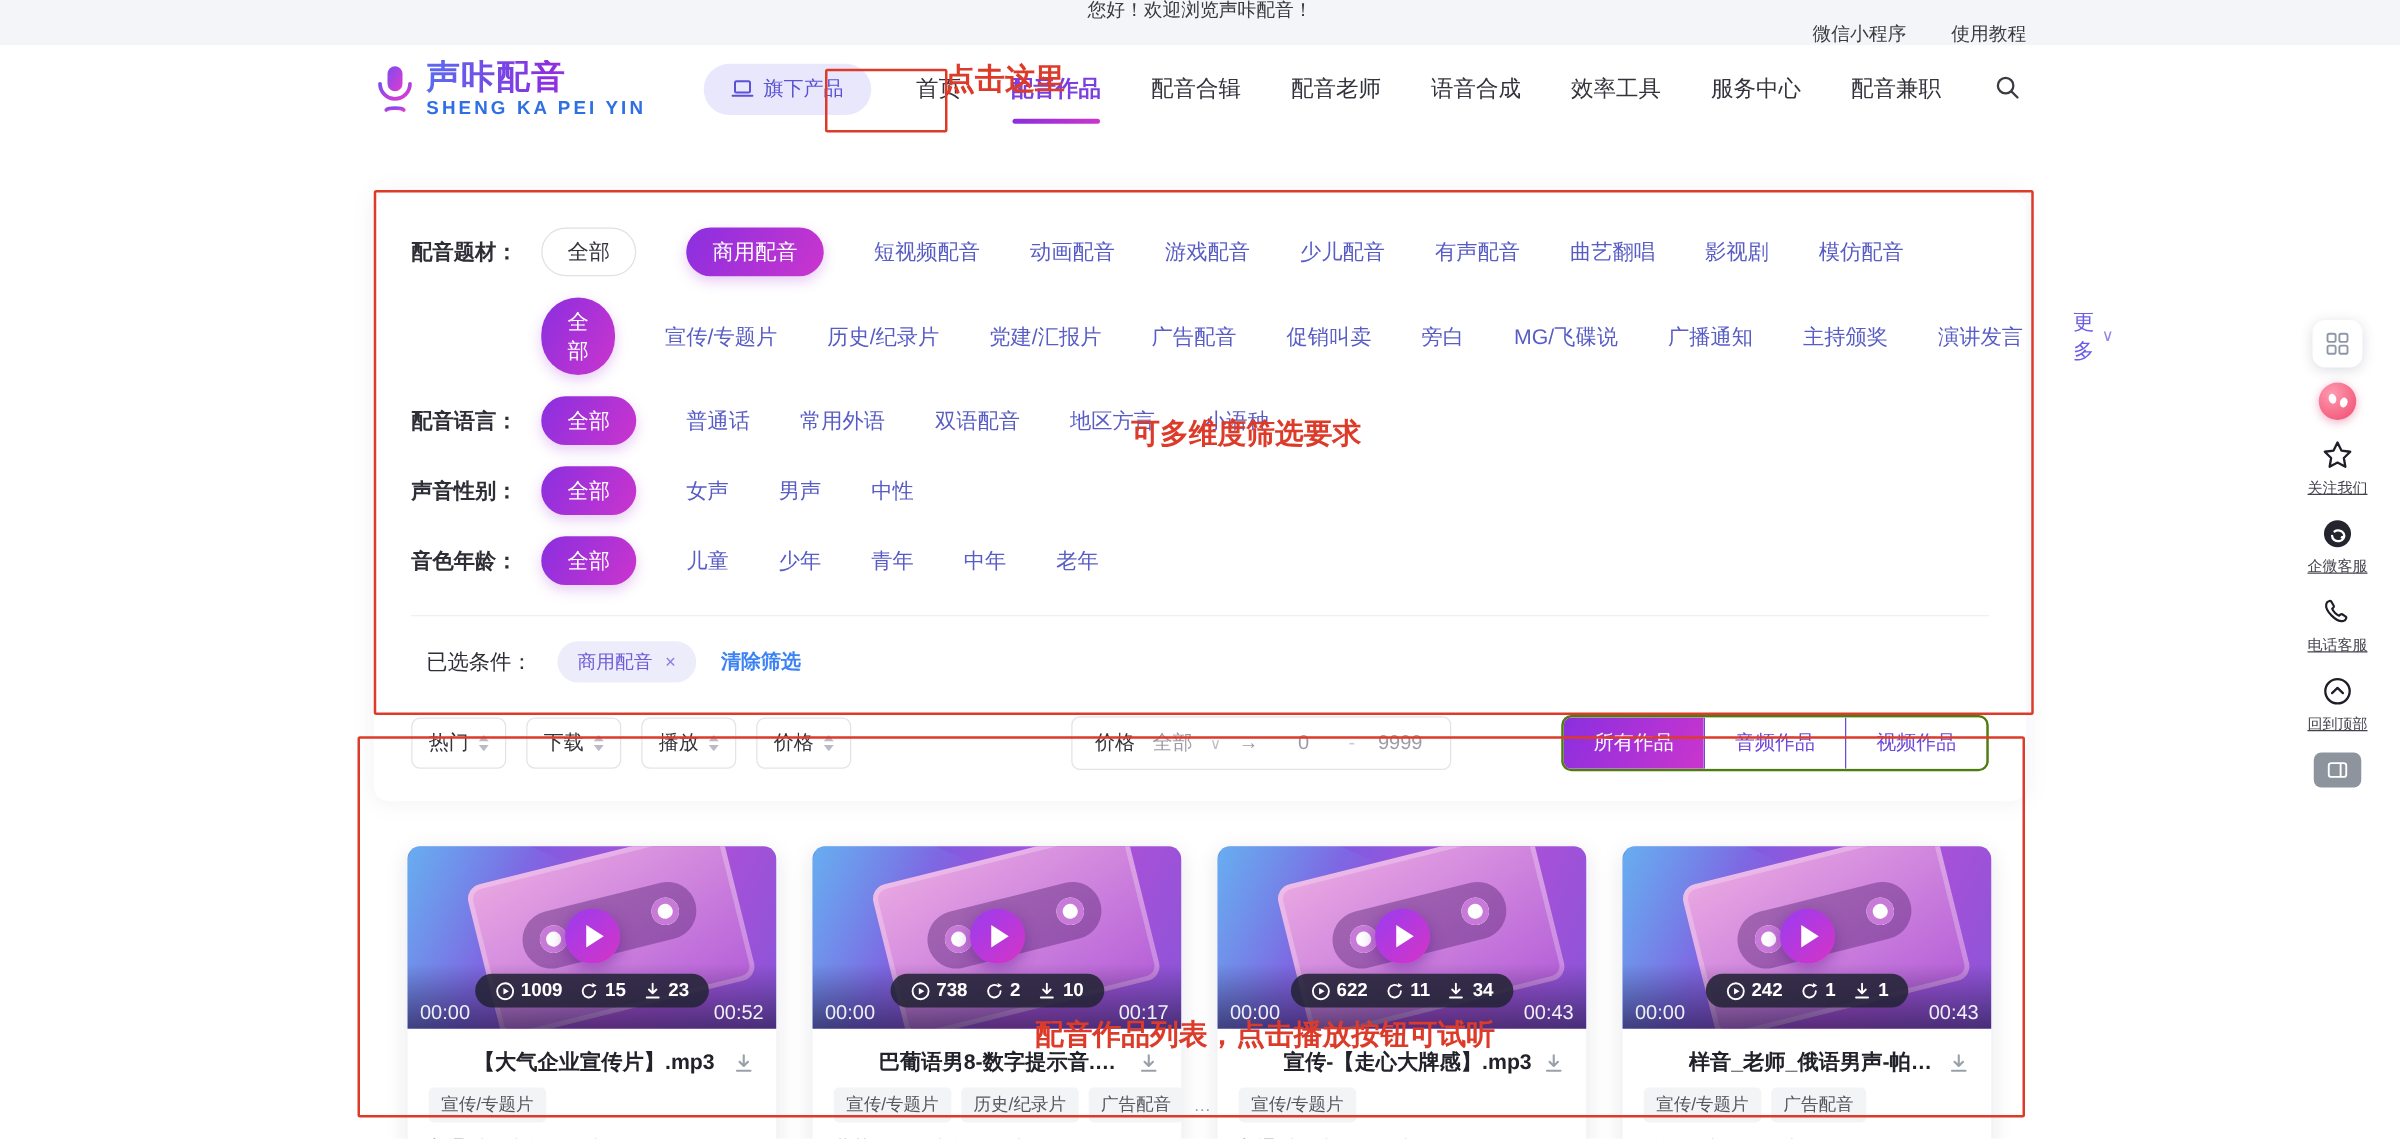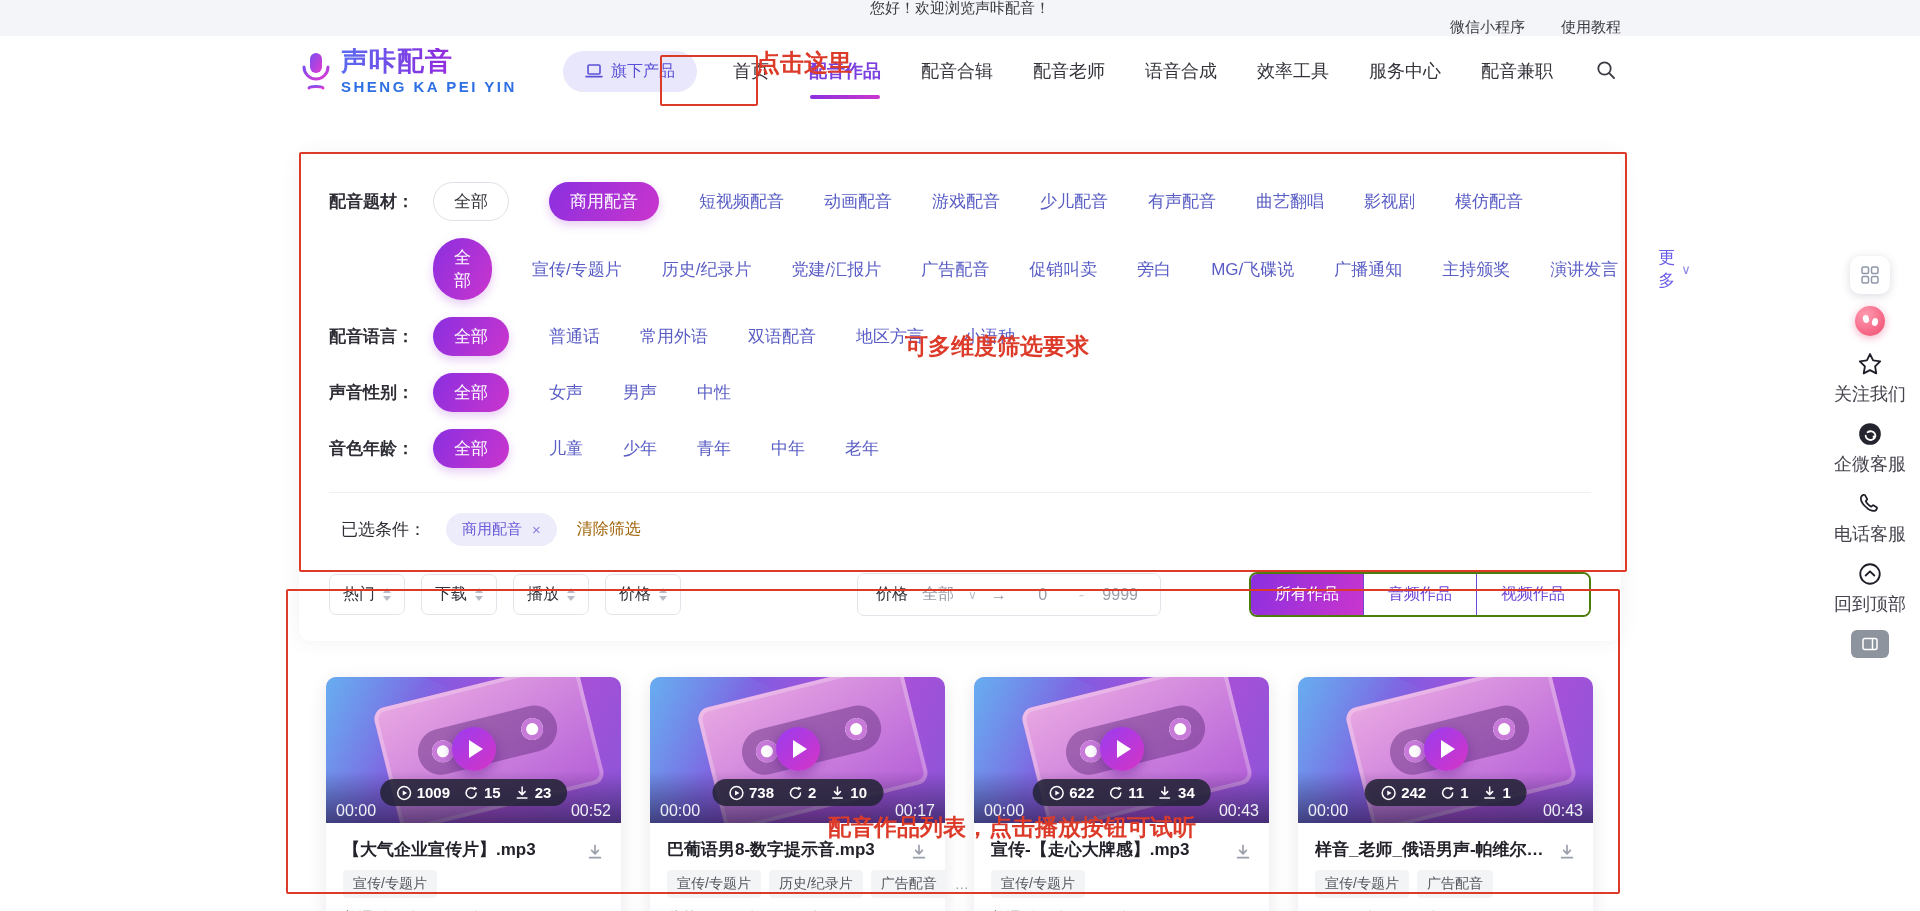--- a/index.html
+++ b/index.html
@@ -37,21 +37,21 @@
   .opt{font-size:17px;color:#585cc4;cursor:pointer;white-space:nowrap;}
   .pill-outline{border:1px solid #e0e0e8;border-radius:999px;padding:7px 20px;color:#33333b;font-size:17px;cursor:pointer;background:#fff;}
   .pill-selected{border-radius:999px;padding:8px 21px;color:#fff;font-size:17px;cursor:pointer;background:linear-gradient(120deg,#8a2fe0,#cb35cd);box-shadow:0 4px 10px rgba(160,50,210,.25);}
   .more{margin-left:auto;color:#6b5ce7;font-size:17px;cursor:pointer;display:flex;align-items:center;gap:6px;justify-content:center;}
   .more .chev{font-size:13px;color:#8f87e8;}
   .fdivider{border:none;border-top:1px solid #eff0f4;margin:24px 0 20px;}
   .selbar{display:flex;align-items:center;gap:20px;margin-left:12px;}
   .sellabel{font-size:17px;color:#2e2e36;}
   .chip{display:inline-flex;align-items:center;gap:10px;background:#edecfb;border-radius:999px;padding:7px 16px;font-size:15px;color:#6a5bd8;cursor:pointer;}
   .chip .x{color:#8a80e0;font-size:15px;cursor:pointer;}
-  .clear{color:#a16207;font-size:16px;cursor:pointer;}
+  .clear{color:#3b82f6;font-size:16px;cursor:pointer;font-weight:bold;}
   .sortrow{display:flex;align-items:center;margin-top:26px;}
   .sortbtn{display:flex;align-items:center;gap:8px;border:1px solid #e3e4ea;border-radius:7px;background:#fff;padding:9px 13px;font-size:16px;color:#33333b;cursor:pointer;margin-right:16px;}
   .arr{display:flex;flex-direction:column;gap:3px;}
   .tri-up{width:0;height:0;border-left:4px solid transparent;border-right:4px solid transparent;border-bottom:5px solid #b9bcc6;}
   .tri-dn{width:0;height:0;border-left:4px solid transparent;border-right:4px solid transparent;border-top:5px solid #b9bcc6;}
   .pricebox{margin-left:160px;display:flex;align-items:center;gap:14px;border:1px solid #e3e4ea;border-radius:7px;padding:10px 18px;font-size:16px;}
   .pb-label{color:#33333b;}
   .pb-sel{color:#9a9da8;cursor:pointer;}
   .pb-chev{color:#bcbfc8;font-size:12px;cursor:pointer;}
   .pb-arrow{color:#9a9da8;}
@@ -72,37 +72,37 @@
   .cassette .r1{left:48px;} .cassette .r2{left:140px;}
   .streak{position:absolute;left:-30px;top:-20px;width:120px;height:220px;transform:rotate(24deg);background:linear-gradient(90deg,rgba(120,230,255,.35),rgba(120,230,255,0));}
   .shade{position:absolute;left:0;right:0;bottom:0;height:52px;background:linear-gradient(180deg,rgba(30,25,60,0),rgba(25,20,55,.6));}
   .play{position:absolute;left:50%;top:50px;transform:translateX(-50%);width:44px;height:44px;border-radius:50%;border:none;cursor:pointer;background:linear-gradient(135deg,#9a3cf0,#d534c6);box-shadow:0 4px 12px rgba(90,20,140,.45);}
   .play .tri{position:absolute;left:17px;top:13px;width:0;height:0;border-top:9px solid transparent;border-bottom:9px solid transparent;border-left:14px solid #fff;}
   .stats{position:absolute;left:50%;transform:translateX(-50%);bottom:17px;display:flex;align-items:center;gap:13px;background:rgba(35,35,55,.88);border-radius:999px;padding:5px 16px;color:#fff;font-size:15px;font-weight:700;white-space:nowrap;}
   .stat{display:flex;align-items:center;gap:5px;}
   .t{position:absolute;bottom:3px;font-size:16px;color:#eef0f6;}
   .tl{left:10px;} .tr{right:10px;}
   .cbody{padding:15px 17px 13px;}
-  .trow{display:flex;align-items:flex-end;gap:8px;margin-bottom:9px;}
+  .trow{display:flex;align-items:center;gap:8px;margin-bottom:9px;margin-left:36px;}
   .trow h3{margin:0;font-size:17px;font-weight:700;color:#22222a;flex:1;white-space:nowrap;overflow:hidden;text-overflow:ellipsis;cursor:pointer;}
   .dlg{flex:0 0 auto;cursor:pointer;margin-top:2px;}
   .tags{display:flex;align-items:center;gap:8px;margin-bottom:11px;min-height:26px;}
   .tag{background:#f3f4f6;color:#55555e;font-size:14px;border-radius:4px;padding:5px 10px;white-space:nowrap;}
   .tmore{color:#9a9da8;font-size:14px;}
   .meta{display:flex;gap:18px;font-size:15px;color:#6a6a74;margin-bottom:13px;}
 
   
   .rail{position:absolute;right:14px;top:256px;width:72px;display:flex;flex-direction:column;align-items:center;z-index:30;}
   .rail-grid{width:40px;height:38px;background:#fff;border-radius:10px;box-shadow:0 2px 10px rgba(60,60,100,.18);display:flex;align-items:center;justify-content:center;cursor:pointer;}
   .rail-badge{margin-top:12px;width:30px;height:30px;border-radius:50%;background:radial-gradient(circle at 35% 30%,#ff9ab0,#ef4a6e);position:relative;cursor:pointer;box-shadow:0 2px 8px rgba(220,60,110,.4);}
   .rail-badge::before,.rail-badge::after{content:"";position:absolute;background:#fff;border-radius:50%;}
   .rail-badge::before{width:6px;height:8px;left:8px;top:9px;transform:rotate(-15deg);}
   .rail-badge::after{width:6px;height:8px;left:17px;top:12px;transform:rotate(15deg);}
   .rail-item{margin-top:15px;display:flex;flex-direction:column;align-items:center;gap:5px;cursor:pointer;}
-  .rail-item span{font-size:18px;color:#44444e;}
+  .rail-item span{font-size:12px;color:#44444e;text-decoration:underline;}
   .rail-panel{margin-top:14px;width:38px;height:28px;background:#8e949e;border-radius:6px;display:flex;align-items:center;justify-content:center;cursor:pointer;}
 
   
   .anno-box{position:absolute;border:2px solid #dd3b2a;z-index:50;pointer-events:none;border-radius:2px;}
   .anno-box.nav-box{left:660px;top:55px;width:94px;height:47px;}
   .anno-box.filter-box{left:299px;top:152px;width:1324px;height:416px;}
   .anno-box.cards-box{left:286px;top:589px;width:1330px;height:301px;}
   .anno-text{position:absolute;color:#dd3b2a;font-size:24px;font-weight:600;z-index:55;pointer-events:none;white-space:nowrap;}
   .anno-click{left:756px;top:47px;}
   .anno-filter{left:905px;top:331px;font-size:23px;}

